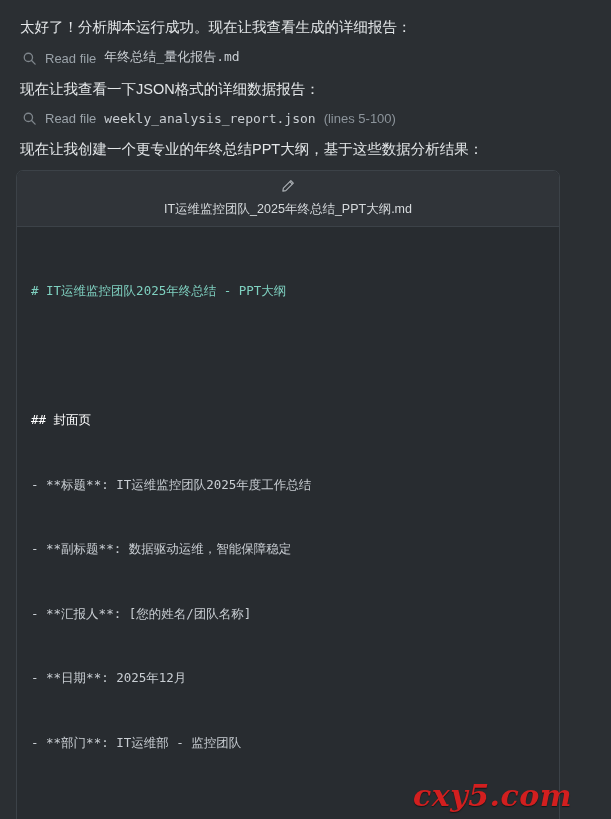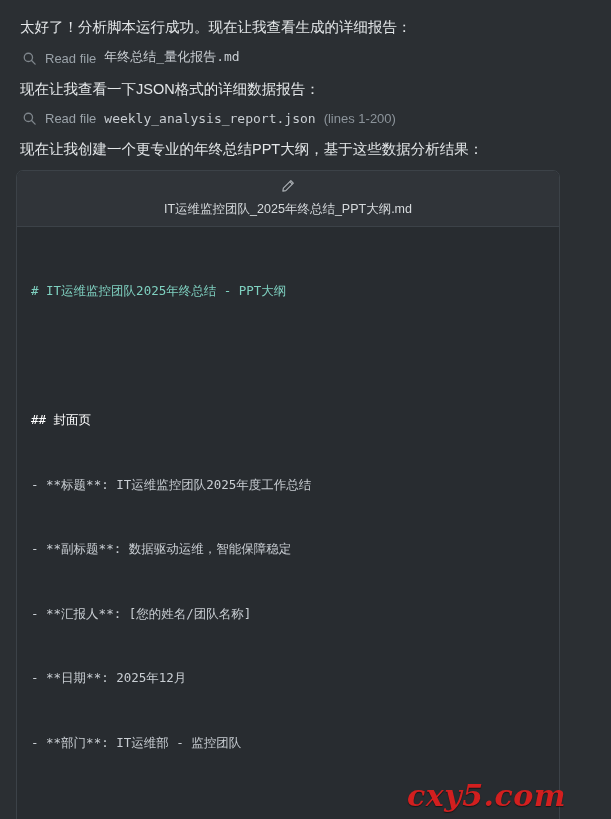--- a/index.html
+++ b/index.html
@@ -99,21 +99,21 @@
   }
   .ln { display: block; min-height: 1.72em; }
   .c-head    { color: #7fd1c0; }
   .c-h2      { color: #ffffff; }
   .c-bullet  { color: #c9ced3; }
   .c-blank   { color: transparent; }
 
   
   .watermark {
     position: absolute;
-    right: 10px;
+    right: 4px;
     bottom: 6px;
     font-family: "DejaVu Serif", serif;
     font-weight: bold;
     font-style: italic;
     font-size: 30px;
     color: #d21f1f;
     letter-spacing: 0.5px;
     text-shadow: 0 1px 1px rgba(0,0,0,0.5);
     pointer-events: none;
   }
@@ -143,21 +143,21 @@
 
     <div class="tool-line">
       <span class="tool-icon">
         <svg viewBox="0 0 16 16" width="15" height="15" fill="none" stroke="#9aa2a9" stroke-width="1.4">
           <circle cx="6.8" cy="6.8" r="4.4"></circle>
           <line x1="10.2" y1="10.2" x2="14" y2="14" stroke-linecap="round"></line>
         </svg>
       </span>
       <span class="tool-verb">Read file</span>
       <span class="tool-file">weekly_analysis_report.json</span>
-      <span class="tool-meta">(lines 1-200)</span>
+      <span class="tool-meta">(lines 5-100)</span>
     </div>
 
     <p class="msg-text">现在让我创建一个更专业的年终总结PPT大纲，基于这些数据分析结果：</p>
   </div>
 
   <div class="card">
     <div class="card-header">
       <span class="pencil-icon">
         <svg viewBox="0 0 16 16" width="14" height="14" fill="none" stroke="#c9ced3" stroke-width="1.3">
           <path d="M11.3 1.9l2.8 2.8-8.6 8.6-3.4 0.6 0.6-3.4z" stroke-linejoin="round"></path>

